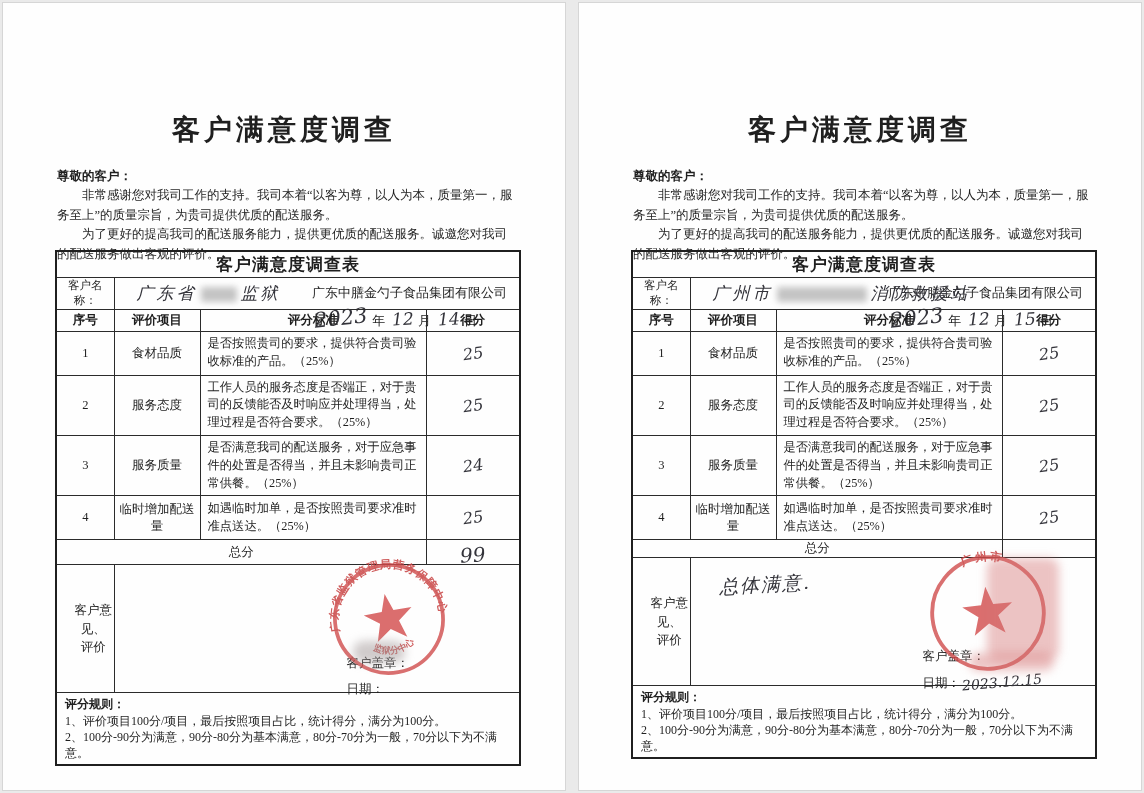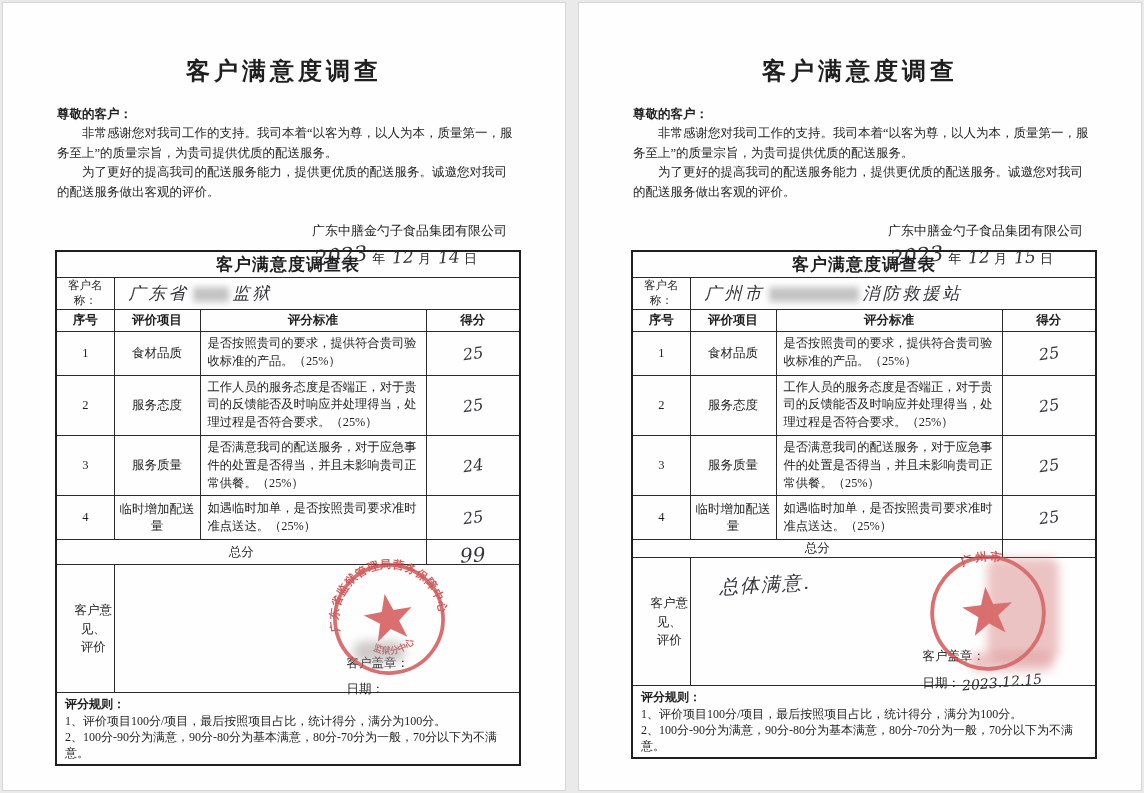--- a/index.html
+++ b/index.html
@@ -13,44 +13,44 @@
     padding:2px;
   }
   .page {
     position:relative;
     width:564px; height:789px;
     background:#fefefe;
     border:1px solid #d6d6d6;
     overflow:hidden;
   }
   .doc-title {
-    padding-top:52px;
+    padding-top:108px;
     text-align:center;
-    font-size:24px;
+    font-size:28px;
     font-weight:bold;
     letter-spacing:4px;
   }
   .intro { margin:18px 46px 0 54px; font-size:12.5px; line-height:1.55; }
   .salutation { font-weight:bold; }
   .intro p { text-indent:2em; }
   .company-line { text-align:right; margin:20px 58px 0 0; font-size:13px; }
   .date-line { text-align:right; margin:4px 88px 0 0; font-size:13px; height:30px; }
   .hw { font-style:italic; color:#33333a; font-family:"DejaVu Serif","Liberation Serif",serif; }
   .hw-year { display:inline-block; font-size:21px; transform:rotate(-6deg); margin-right:5px; }
   .hw-num  { display:inline-block; font-size:17px; margin:0 4px; transform:rotate(-3deg); }
   .survey-table {
     position:absolute; left:52px; top:247px; width:464px;
     border-collapse:collapse; table-layout:fixed;
     font-size:12.5px;
   }
   .survey-table td { border:1px solid #2b2b2b; text-align:center; vertical-align:middle; }
   .survey-table { border:2px solid #1f1f1f; }
   .t-title td { height:26px; font-weight:bold; font-size:17px; letter-spacing:1px; }
   .t-name td { height:32px; font-size:11.5px; }
-  .name-cell { text-align:left !important; padding-left:14px; }
+  .name-cell { text-align:left !important; padding-left:22px; }
   .name-hw { font-size:17px; letter-spacing:3px; white-space:nowrap; }
   .redact { display:inline-block; height:15px; background:#c4c4c4; border-radius:2px; filter:blur(3px); vertical-align:middle; margin:0 4px; }
   .t-head td { height:22px; font-weight:bold; }
   .t-row .criteria { text-align:left; padding:3px 7px; line-height:1.45; font-size:12.3px; }
   .t-row td { height:44px; }
   .score-hw { display:inline-block; font-size:16px; transform:rotate(-8deg); }
   .t-total td { height:18px; font-weight:normal; }
   .total-hw { display:inline-block; font-size:20px; transform:rotate(-4deg); position:relative; top:3px; z-index:2; }
   .t-comments td { height:128px; }
   .comments-label { font-size:12.5px; line-height:1.5;padding-left:16px; }

